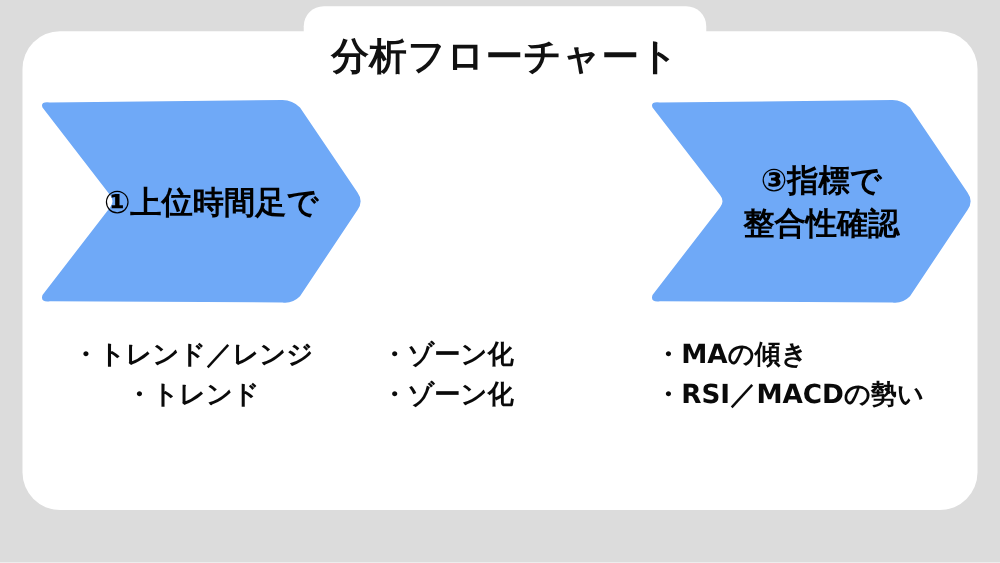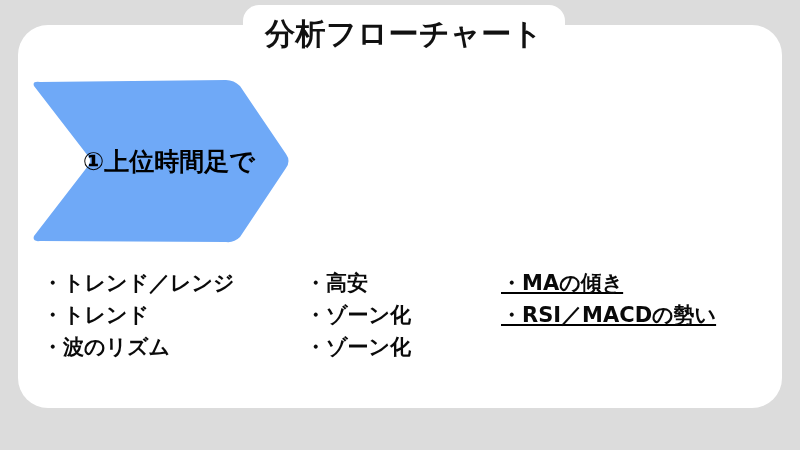--- a/index.html
+++ b/index.html
@@ -34,21 +34,21 @@
   
   .title-banner {
     position: absolute;
     left: 243px;
     top: 5px;
     width: 322px;
     height: 56px;
     background: #ffffff;
     border-radius: 16px 16px 0 0;
     display: flex;
-    align-items: flex-start;
+    align-items: flex-end;
     justify-content: center;
   }
   .title-text {
     margin-top: 14px;
     font-size: 30px;
     font-weight: bold;
     color: #111111;
     letter-spacing: 0.5px;
     white-space: nowrap;
     line-height: 1;
@@ -101,23 +101,23 @@
     line-height: 1.34;
     white-space: nowrap;
     text-align: center;
   }
 
   
   .bullets {
     position: absolute;
     top: 268px;
   }
-  .bullets-1 { left: 42px; }
+  .bullets-1 { left: 58px; text-align: center; }
   .bullets-2 { left: 305px; }
-  .bullets-3 { left: 501px; text-decoration: underline; }
+  .bullets-3 { left: 524px; }
 
   .bullets .bullet {
     font-size: 21px;
     font-weight: bold;
     color: #0a0a0a;
     line-height: 1.52;
     white-space: nowrap;
   }
 </style>
 </head>
@@ -136,31 +136,38 @@
     <div class="chevron chevron-1">
       <svg viewBox="0 0 260 163" preserveAspectRatio="none">
         <path d="M4,6 Q2,1 10,2 L196,0 Q204,0 210,6 L256,74 Q261,81 256,88 L210,157 Q204,163 196,162 L10,161 Q2,162 4,156 L58,86 Q62,81 58,76 Z" fill="#6fa9f7"></path>
       </svg>
       <div class="chevron-label">
         <div class="ln">①上位時間足で</div>
       </div>
     </div>
 
 
+    <div class="chevron chevron-3">
+      <svg viewBox="0 0 260 163" preserveAspectRatio="none">
+        <path d="M4,6 Q2,1 10,2 L196,0 Q204,0 210,6 L256,74 Q261,81 256,88 L210,157 Q204,163 196,162 L10,161 Q2,162 4,156 L58,86 Q62,81 58,76 Z" fill="#6fa9f7"></path>
+      </svg>
+      <div class="chevron-label">
+        <div class="ln">③指標で</div>
+        <div class="ln">整合性確認</div>
+      </div>
+    </div>
 
   </div>
 
   <div class="bullets bullets-1">
     <div class="bullet">・トレンド／レンジ</div>
     <div class="bullet">・トレンド</div>
-    <div class="bullet">・波のリズム</div>
   </div>
 
   <div class="bullets bullets-2">
-    <div class="bullet">・高安</div>
     <div class="bullet">・ゾーン化</div>
     <div class="bullet">・ゾーン化</div>
   </div>
 
   <div class="bullets bullets-3">
     <div class="bullet">・MAの傾き</div>
     <div class="bullet">・RSI／MACDの勢い</div>
   </div>
 
 </div>

